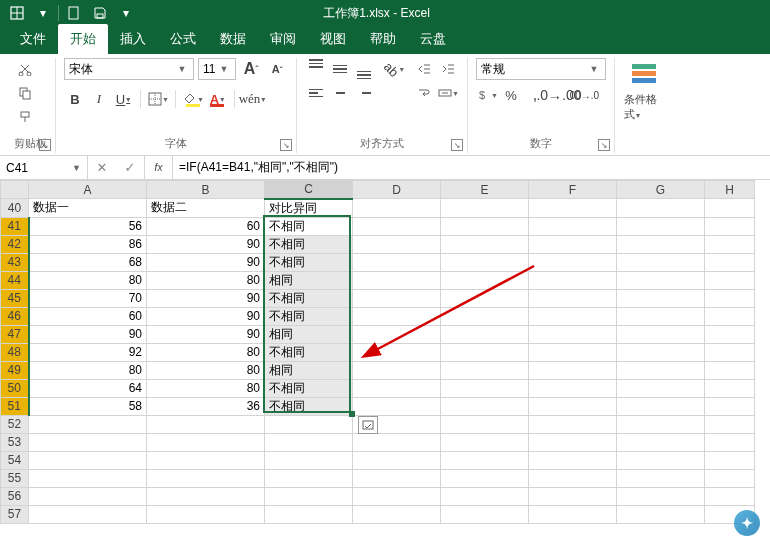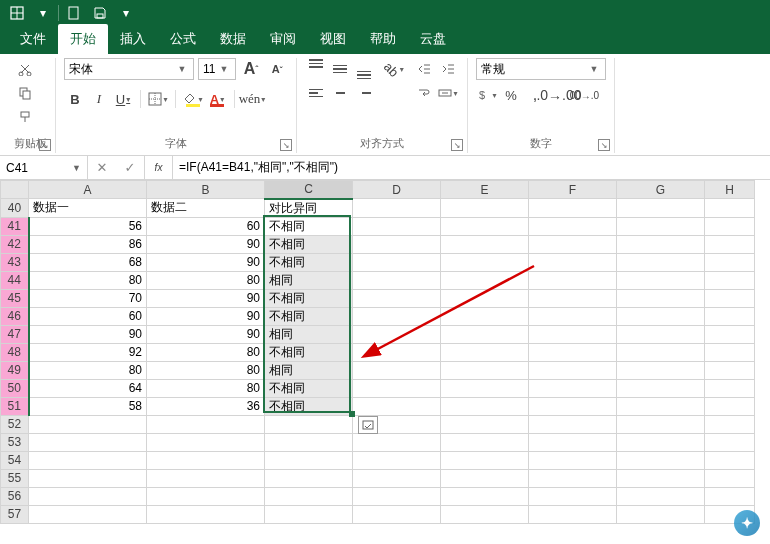--- a/index.html
+++ b/index.html
@@ -44,21 +44,21 @@
 .fx-btn{width:28px;height:100%;display:flex;align-items:center;justify-content:center;cursor:pointer;color:#888;font-size:13px}
 .fx-label{width:28px;display:flex;align-items:center;justify-content:center;font-style:italic;color:#444;font-size:10px;border-right:1px solid #d4d4d4}
 .formula-input{flex:1;padding:0 6px;display:flex;align-items:center;font-size:12px}
 .grid-area{position:relative;overflow:hidden}
 .grid{border-collapse:collapse;table-layout:fixed}
 .grid th,.grid td{border:1px solid #d4d4d4;height:18px;padding:0;font-weight:normal;font-size:12px}
 .grid .corner{width:28px;background:#e6e6e6}
 .grid .colhdr{background:#e6e6e6;color:#444;text-align:center;width:88px}
 .grid .colhdr.selcol{background:#d2d2d2;border-bottom:2px solid #217346}
 .grid .rowhdr{width:28px;background:#e6e6e6;text-align:center;color:#444}
-.grid .rowhdr.selrow{background:#f9a8d4;border-right:2px solid #217346}
+.grid .rowhdr.selrow{background:#eab308;border-right:2px solid #217346}
 .grid td.cell{background:#fff;padding:0 4px;text-align:right}
 .grid td.cell.txt{text-align:left}
 .grid td.cell.sel{background:#e8e8e8}
 .grid td.cell.active{background:#fff}
 .sel-border{position:absolute;border:2px solid #217346;pointer-events:none}
 .fill-handle{position:absolute;width:6px;height:6px;background:#217346;pointer-events:none}
 .pasteopt{position:absolute;width:20px;height:18px;border:1px solid #999;background:#fff;display:flex;align-items:center;justify-content:center;font-size:10px;cursor:pointer}
 .arrow-annot{position:absolute;pointer-events:none}
 .watermark{position:absolute;right:10px;bottom:8px;display:flex;align-items:center;gap:6px;opacity:0.85}
 .watermark .wm-icon{width:26px;height:26px;border-radius:50%;background:linear-gradient(135deg,#3aa6d8,#1e7fb5);display:flex;align-items:center;justify-content:center;color:#fff;font-weight:bold;font-size:14px}
@@ -95,20 +95,21 @@
         </svg>
       </div>
     <div class="qat-btn">
         <svg width="14" height="14">
           <path d="M2 2h8l2 2v8H2z" fill="none" stroke="#fff"></path>
           <rect x="4" y="8" width="6" height="4" fill="none" stroke="#fff"></rect>
         </svg>
       </div>
     <div class="qat-btn">▾</div>
   </div>
+  <div class="title-center">工作簿1.xlsx - Excel</div>
   <div style="width:160px"></div>
 </div>
 
 <div class="tabs">
   <div class="tab">文件</div>
   <div class="tab active">开始</div>
   <div class="tab">插入</div>
   <div class="tab">公式</div>
   <div class="tab">数据</div>
   <div class="tab">审阅</div>
@@ -310,20 +311,35 @@
             <span style="font-size:14px">.0→.00</span>
           </div>
         <div class="sm-btn">
             <span style="font-size:10px">.00→.0</span>
           </div>
       </div>
     </div>
     <div class="group-label"><span>数字</span><div class="group-launcher">↘</div></div>
   </div>
 
+  <div class="group" style="border-right:none">
+    <div class="group-body">
+      <div class="big-btn">
+        <div class="ic">
+            <div class="ic-condfmt">
+              <span></span>
+              <span></span>
+              <span></span>
+            </div>
+          </div>
+        <div class="lbl"><span>条件格式</span><span class="dd-arrow">▾</span></div>
+      </div>
+    </div>
+    <div class="group-label"></div>
+  </div>
 </div>
 
 <div class="namebox-row">
   <div class="namebox">
       <span>C41</span>
       <span class="dd">▼</span>
     </div>
   <div class="fx-btns">
     <div class="fx-btn">✕</div>
     <div class="fx-btn">✓</div>

